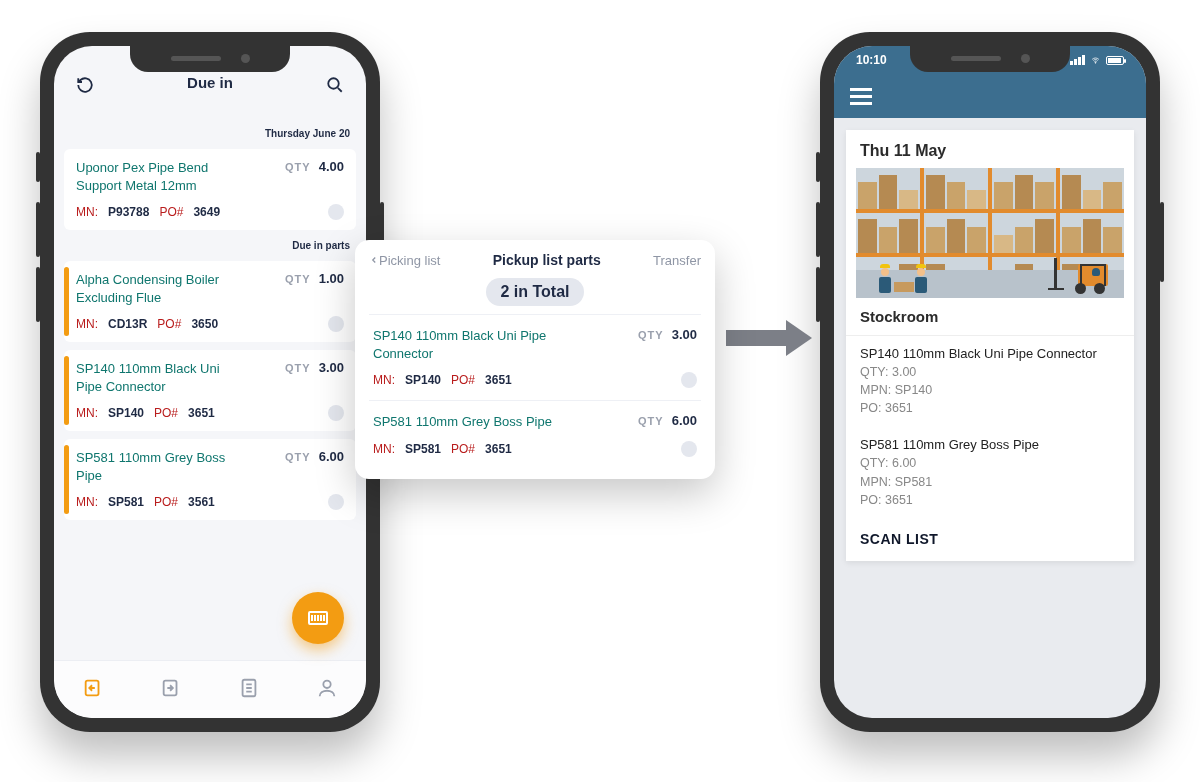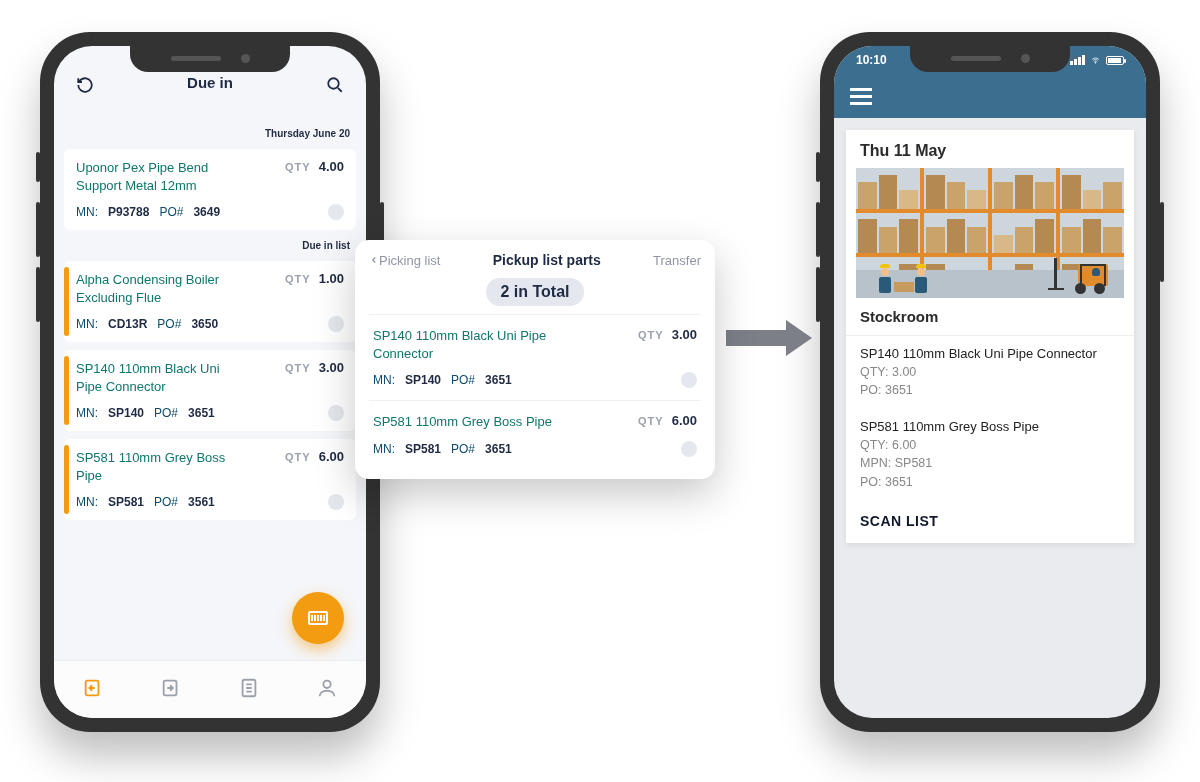--- a/index.html
+++ b/index.html
@@ -114,21 +114,21 @@
     background:#f39c12;
     border-radius:3px;
   }
   .row1 { display:flex; justify-content:space-between; align-items:flex-start; gap:8px; }
   .item-name { font-size:13px; color:#0f766e; max-width:170px; line-height:1.35; }
   .qty { font-size:12px; color:#1f2a44; display:flex; gap:8px; align-items:baseline; }
   .qty .lbl { color:#9aa0ad; font-weight:600; letter-spacing:1px; font-size:11px; }
   .qty .val { font-weight:700; font-size:13px; }
   .row2 { display:flex; align-items:center; gap:10px; margin-top:10px; font-size:12px; justify-content:space-between;}
   .row2 .meta { display:flex; gap:10px; align-items:center; }
-  .mlabel { color:#0c4a6e; font-weight:500; }
+  .mlabel { color:#b91c1c; font-weight:500; }
   .mval { color:#1f2a44; font-weight:700; }
   .radio-dot { width:16px; height:16px; border-radius:50%; background:#e4e7ee; }
 
   .fab {
     position:absolute;
     right:22px;
     bottom:74px;
     width:52px; height:52px;
     border-radius:50%;
     background:#f39c12;
@@ -311,21 +311,21 @@
           <div class="meta">
             <span class="mlabel">MN:</span>
             <span class="mval">P93788</span>
             <span class="mlabel">PO#</span>
             <span class="mval">3649</span>
           </div>
           <div class="radio-dot"></div>
         </div>
       </div>
 
-      <div class="section-label">Due in list</div>
+      <div class="section-label">Due in parts</div>
 
       <div class="card highlight">
         <div class="row1">
           <div class="item-name">Alpha Condensing Boiler Excluding Flue</div>
           <div class="qty">
               <span class="lbl">QTY</span>
               <span class="val">1.00</span>
             </div>
         </div>
         <div class="row2">
@@ -611,20 +611,21 @@
                 <div class="wheel w-b"></div>
             </div>
           </div>
 
           <div class="r-section-title">Stockroom</div>
 
           <div class="r-item">
             <div class="name">SP140 110mm Black Uni Pipe Connector</div>
             <div class="meta">
               <div>QTY: 3.00</div>
+              <div>MPN: SP140</div>
               <div>PO: 3651</div>
             </div>
           </div>
 
           <div class="r-item">
             <div class="name">SP581 110mm Grey Boss Pipe</div>
             <div class="meta">
               <div>QTY: 6.00</div>
               <div>MPN: SP581</div>
               <div>PO: 3651</div>

